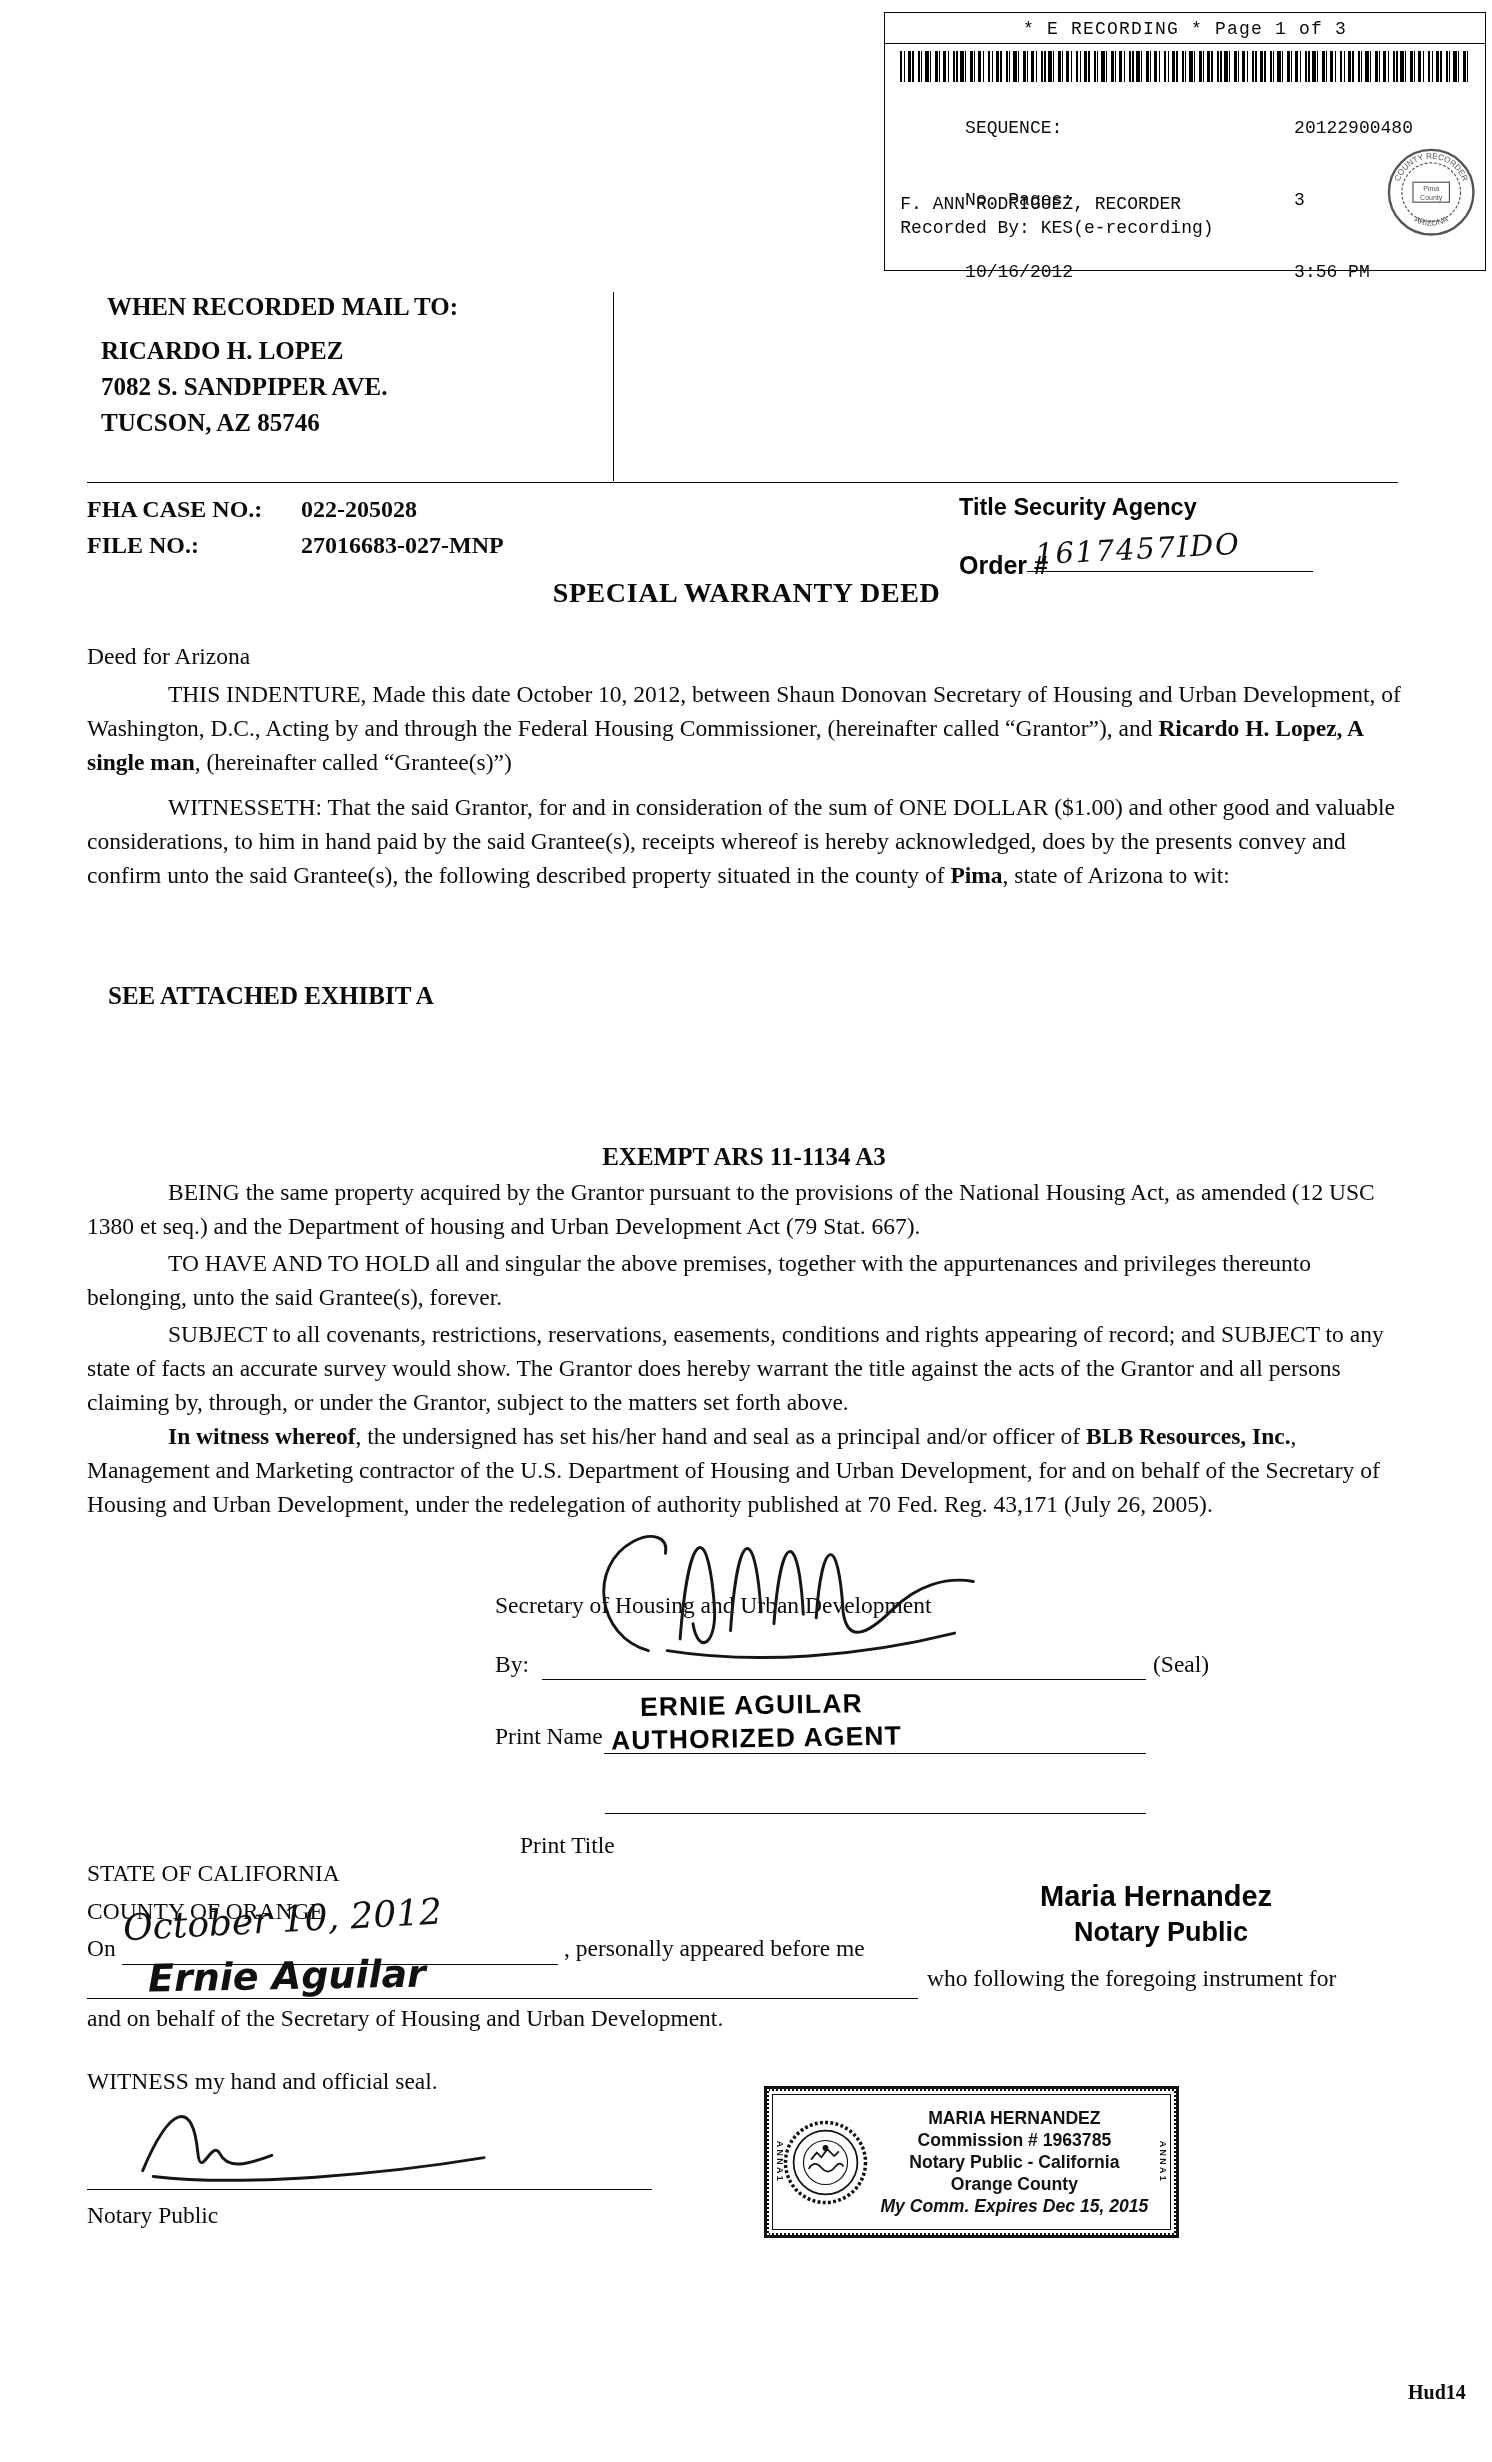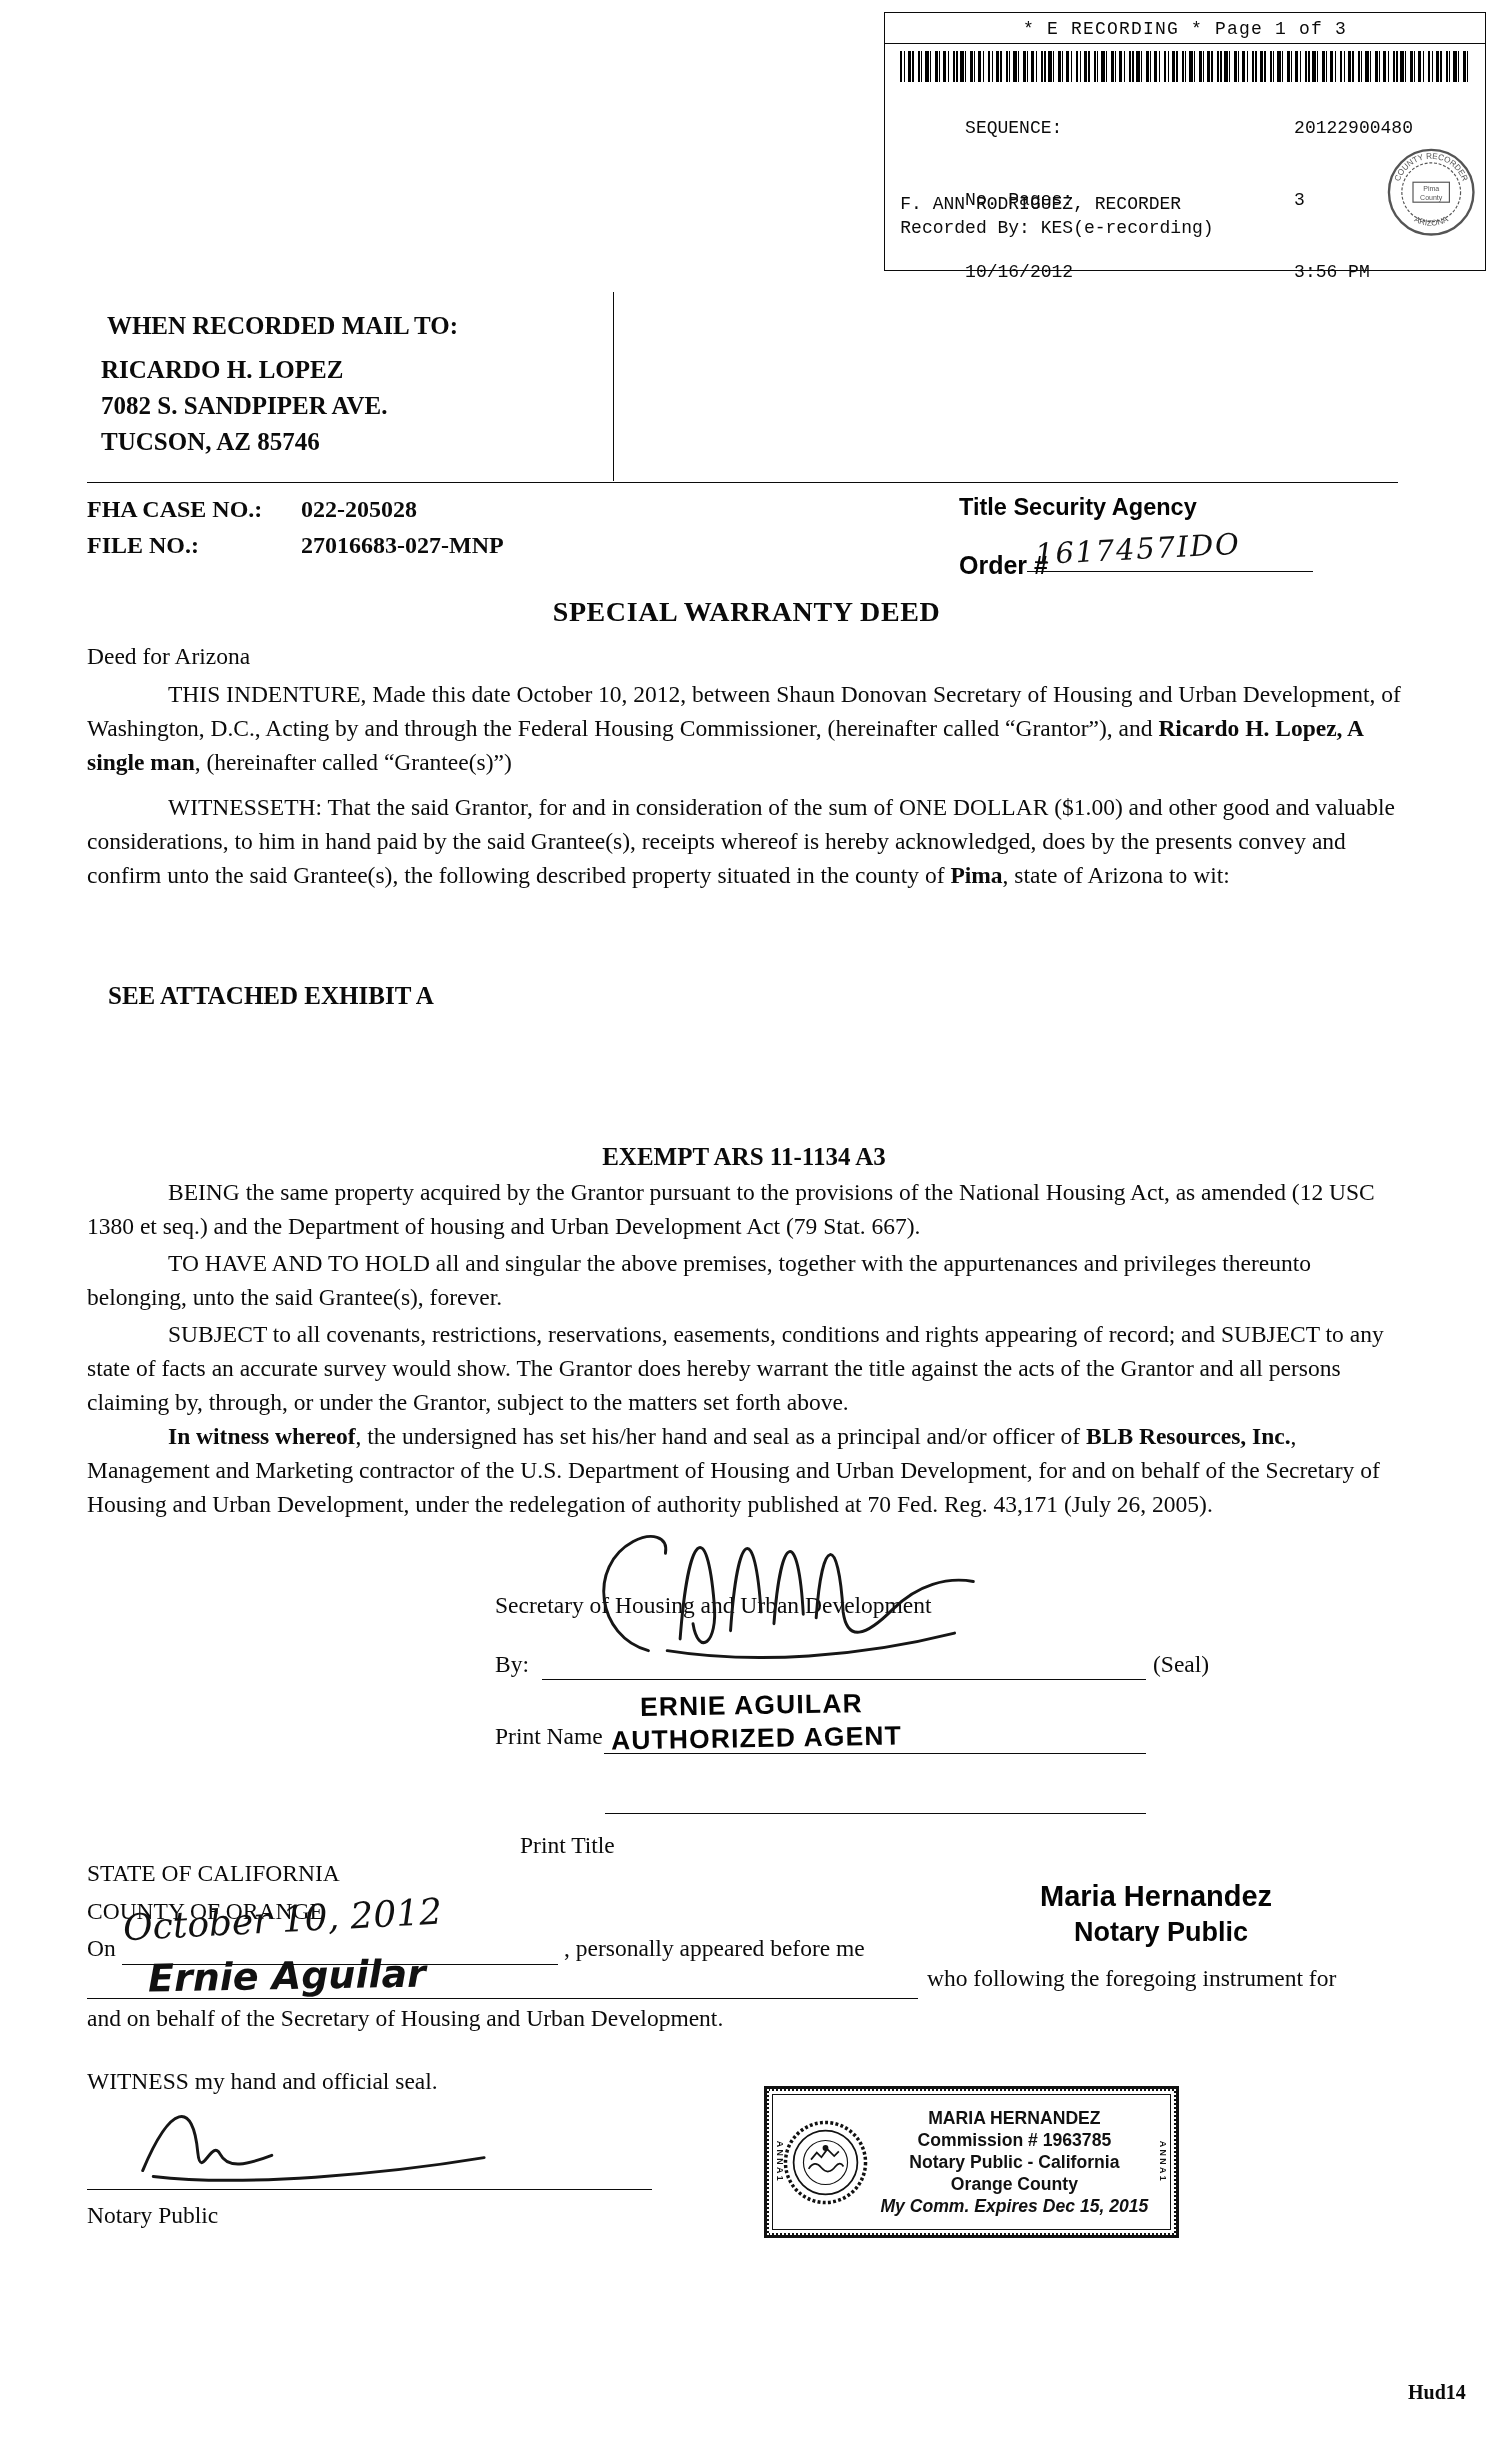--- a/index.html
+++ b/index.html
@@ -84,21 +84,21 @@
     </text>
     <text font-family="Liberation Sans, sans-serif" font-size="14" fill="#555" text-anchor="middle">
       <textPath href="#sealArcBot" startOffset="50%">ARIZONA</textPath>
     </text>
     <rect x="46" y="60" width="62" height="34" fill="none" stroke="#555" stroke-width="2"></rect>
     <text x="77" y="75" text-anchor="middle" font-size="12" fill="#555" font-family="Liberation Sans, sans-serif">Pima</text>
     <text x="77" y="90" text-anchor="middle" font-size="12" fill="#555" font-family="Liberation Sans, sans-serif">County</text>
   </svg>
 </div>
 
-<div class="abs mailto" style="left:101px;top:308px;">
+<div class="abs mailto" style="left:101px;top:289px;">
   <div class="head">WHEN RECORDED MAIL TO:</div>
   <div>RICARDO H. LOPEZ</div>
   <div>7082 S. SANDPIPER AVE.</div>
   <div>TUCSON, AZ 85746</div>
 </div>
 <div class="abs vline" style="left:613px;top:292px;height:189px;"></div>
 
 <div class="abs hline" style="left:87px;top:482px;width:1311px;"></div>
 <div class="abs" style="left:87px;top:491px;">
   <div class="case-row">
@@ -106,21 +106,21 @@
   </div>
   <div class="case-row">
     <span class="lab">FILE NO.:</span><span>27016683-027-MNP</span>
   </div>
 </div>
 <div class="abs stamped" style="left:959px;top:494px;font-size:23.5px;">Title Security Agency</div>
 <div class="abs stamped" style="left:959px;top:551px;font-size:25px;">Order #</div>
 <div class="abs hline" style="left:1027px;top:571px;width:286px;"></div>
 <div class="abs hand" style="left:1035px;top:532px;font-size:29px;transform:rotate(-3deg);letter-spacing:1.8px;">1617457IDO</div>
 
-<div class="abs deed-title" style="left:0;top:596px;text-align:center;">SPECIAL WARRANTY DEED</div>
+<div class="abs deed-title" style="left:0;top:577px;text-align:center;">SPECIAL WARRANTY DEED</div>
 <div class="abs body40" style="left:87px;top:643px;">Deed for Arizona</div>
 
 <div class="abs para indent" style="left:87px;top:677px;"><span>THIS INDENTURE, Made this date  October 10, 2012, between Shaun Donovan Secretary of Housing and Urban Development, of Washington, D.C., Acting by and through the Federal Housing Commissioner, (hereinafter called “Grantor”), and </span><span class="b">Ricardo H. Lopez, A single man</span><span>, (hereinafter called “Grantee(s)”)</span></div>
 <div class="abs para indent" style="left:87px;top:790px;"><span>WITNESSETH:  That the said Grantor, for and in consideration of the sum of ONE DOLLAR ($1.00) and other good and valuable considerations, to him in hand paid by the said Grantee(s), receipts whereof is hereby acknowledged, does by the presents convey and confirm unto the said Grantee(s), the following described property situated in the county of </span><span class="b">Pima</span><span>, state of Arizona to wit:</span></div>
 
 <div class="abs b" style="left:108px;top:982px;font-size:25px;">SEE ATTACHED EXHIBIT A</div>
 <div class="abs center-line" style="left:0;top:1143px;">EXEMPT ARS 11-1134 A3</div>
 
 <div class="abs para indent" style="left:87px;top:1175px;"><span>BEING the same property acquired by the Grantor pursuant to the provisions of the National Housing Act, as amended (12 USC 1380 et seq.) and the Department of housing and Urban Development Act (79 Stat. 667).</span></div>
 <div class="abs para indent" style="left:87px;top:1246px;"><span>TO HAVE AND TO HOLD all and singular the above premises, together with the appurtenances and privileges thereunto belonging, unto the said Grantee(s), forever.</span></div>

